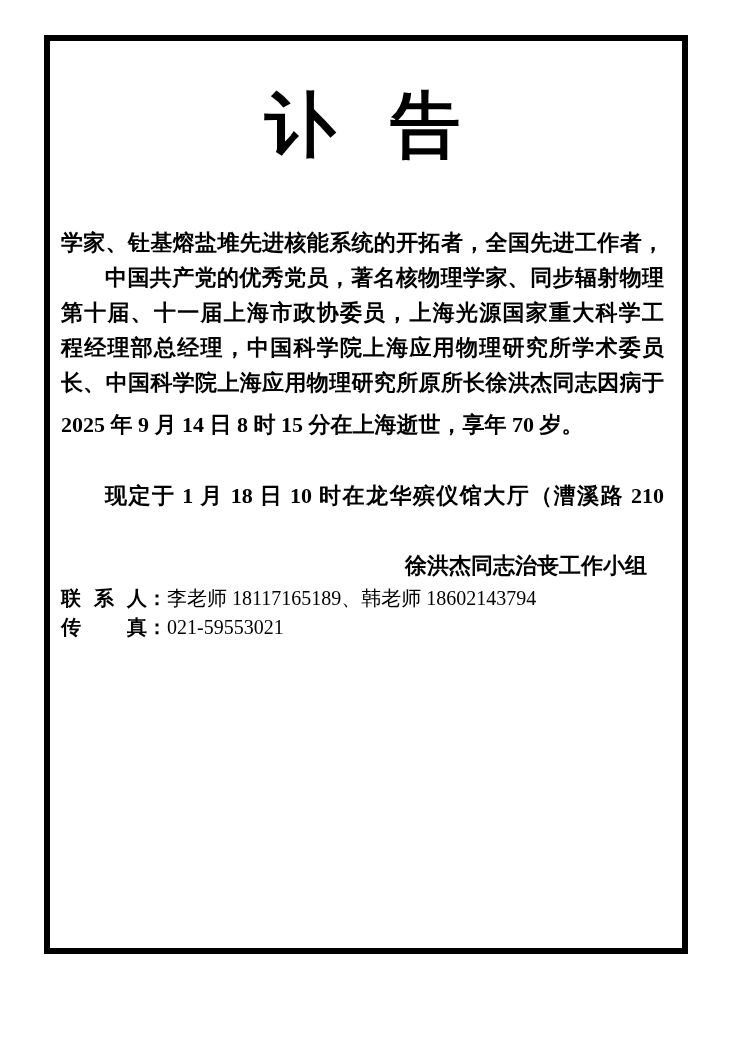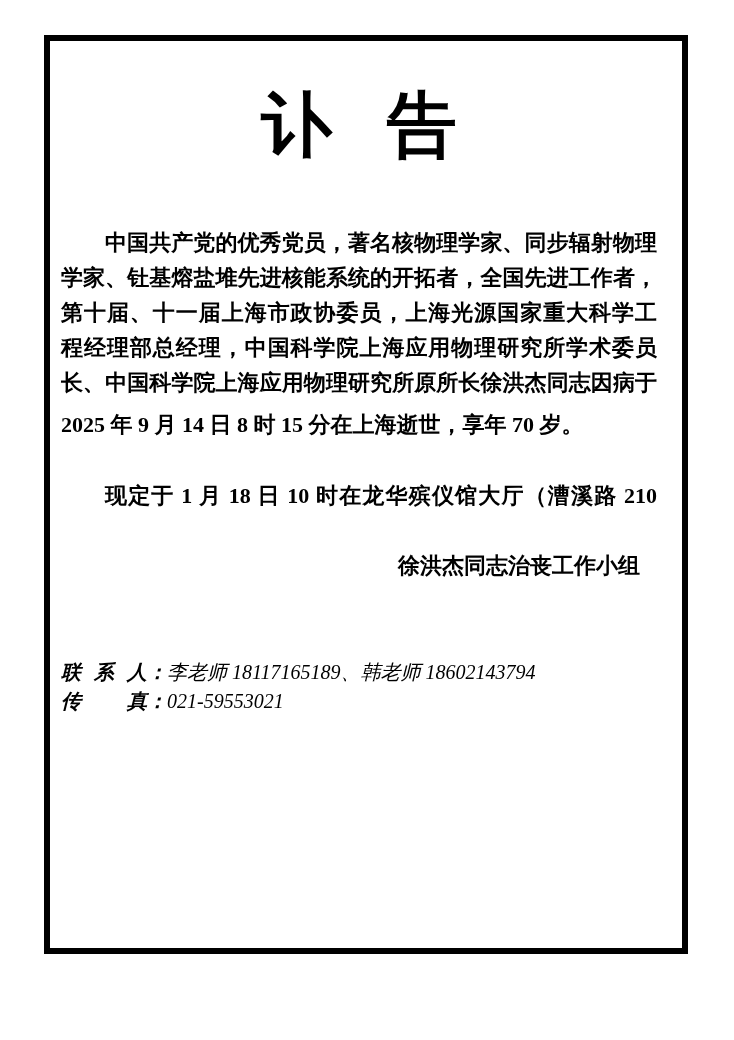--- a/index.html
+++ b/index.html
@@ -16,21 +16,21 @@
     overflow: hidden;
   }
   .frame {
     position: absolute;
     left: 44px;
     top: 35px;
     width: 644px;
     height: 919px;
     border: 6px solid #000000;
     box-sizing: border-box;
-    padding: 0 25px 0 11px;
+    padding: 0 18px 0 11px;
     background: #ffffff;
   }
   .title {
     margin: 50px 0 0 0;
     font-size: 70px;
     font-weight: bold;
     line-height: 1;
     text-align: center;
     word-spacing: 38px;
     letter-spacing: 0;
@@ -50,24 +50,22 @@
   .body-line.last  { text-align-last: left; margin-top: 7px; }
   .signature {
     margin: 34px 17px 0 auto;
     width: fit-content;
     text-align: left;
     font-size: 22px;
     font-weight: bold;
     line-height: 37px;
   }
   .contacts {
-    margin-top: 74px;
     font-size: 20px;
     line-height: 29px;
-    font-style: italic;
   }
   .contact-row { white-space: nowrap; }
   .contact-label {
     display: inline-block;
     width: 86px;
     font-weight: bold;
     text-align: justify;
     text-align-last: justify;
     vertical-align: baseline;
   }
@@ -75,22 +73,22 @@
   .contact-value { font-weight: normal; }
 </style>
 </head>
 <body>
 
 <div class="frame">
 
   <h1 class="title">讣 告</h1>
 
   <div class="para p1">
+    <div class="body-line">学家、钍基熔盐堆先进核能系统的开拓者，全国先进工作者，</div>
     <div class="body-line first">中国共产党的优秀党员，著名核物理学家、同步辐射物理</div>
-    <div class="body-line">学家、钍基熔盐堆先进核能系统的开拓者，全国先进工作者，</div>
     <div class="body-line">第十届、十一届上海市政协委员，上海光源国家重大科学工</div>
     <div class="body-line">程经理部总经理，中国科学院上海应用物理研究所学术委员</div>
     <div class="body-line">长、中国科学院上海应用物理研究所原所长徐洪杰同志因病于</div>
     <div class="body-line last">2025 年 9 月 14 日 8 时 15 分在上海逝世，享年 70 岁。</div>
   </div>
 
   <div class="para p2">
     <div class="body-line first">现定于 1 月 18 日 10 时在龙华殡仪馆大厅（漕溪路 210</div>
   </div>
 

